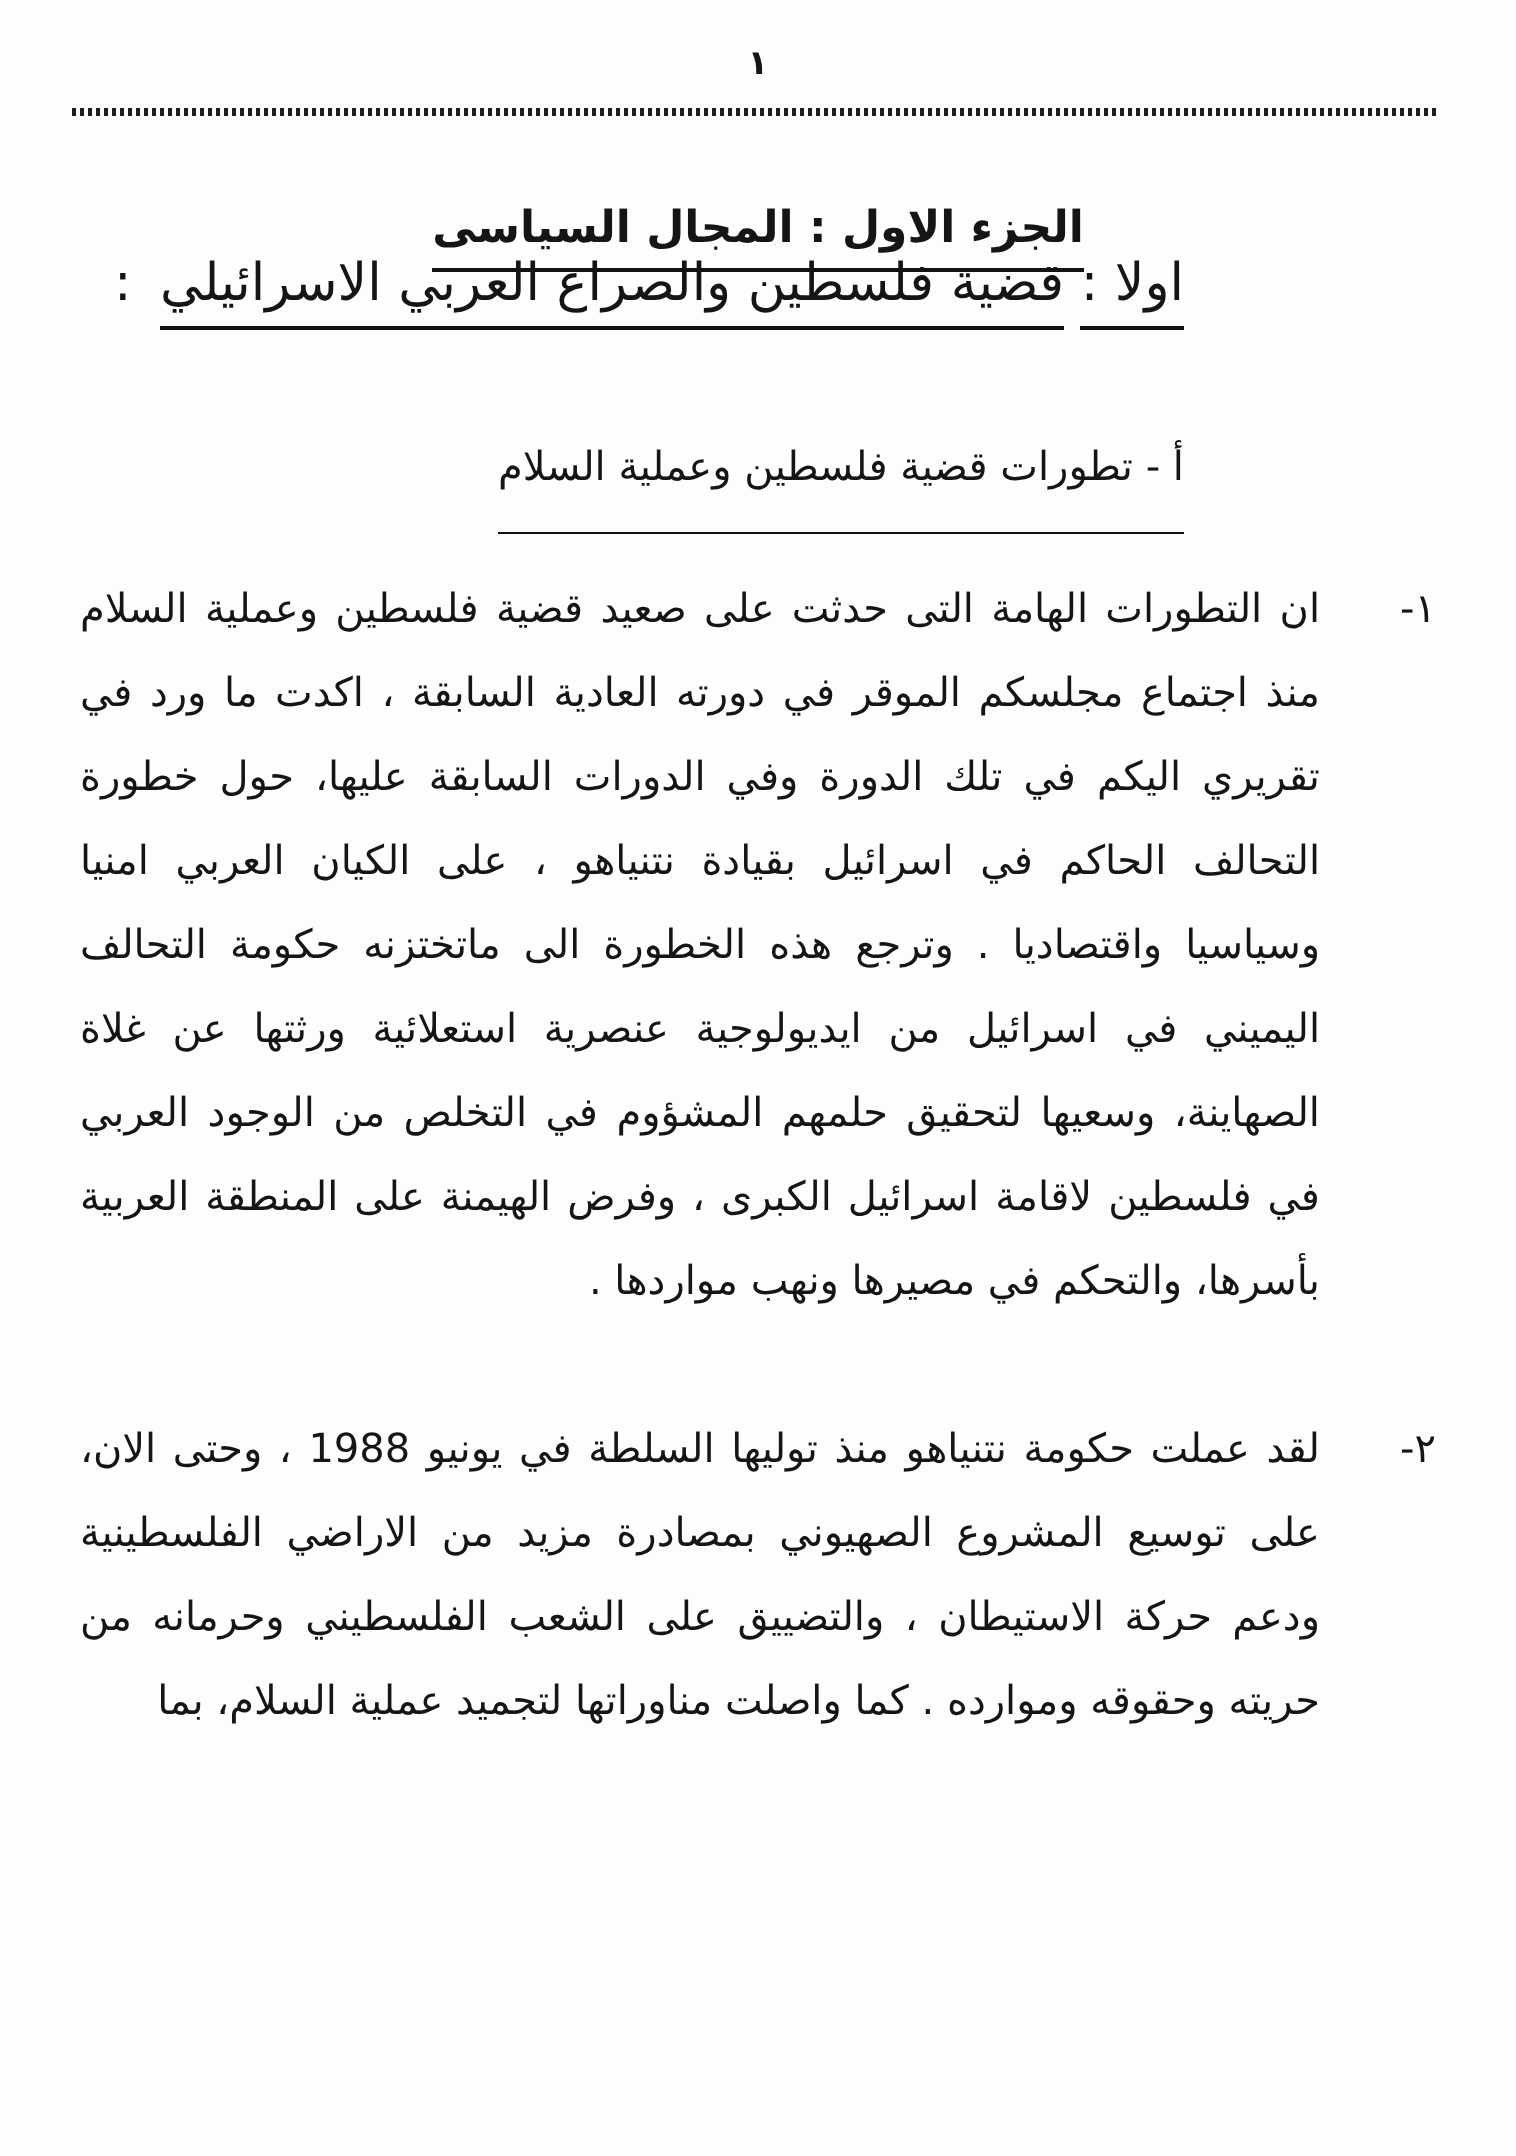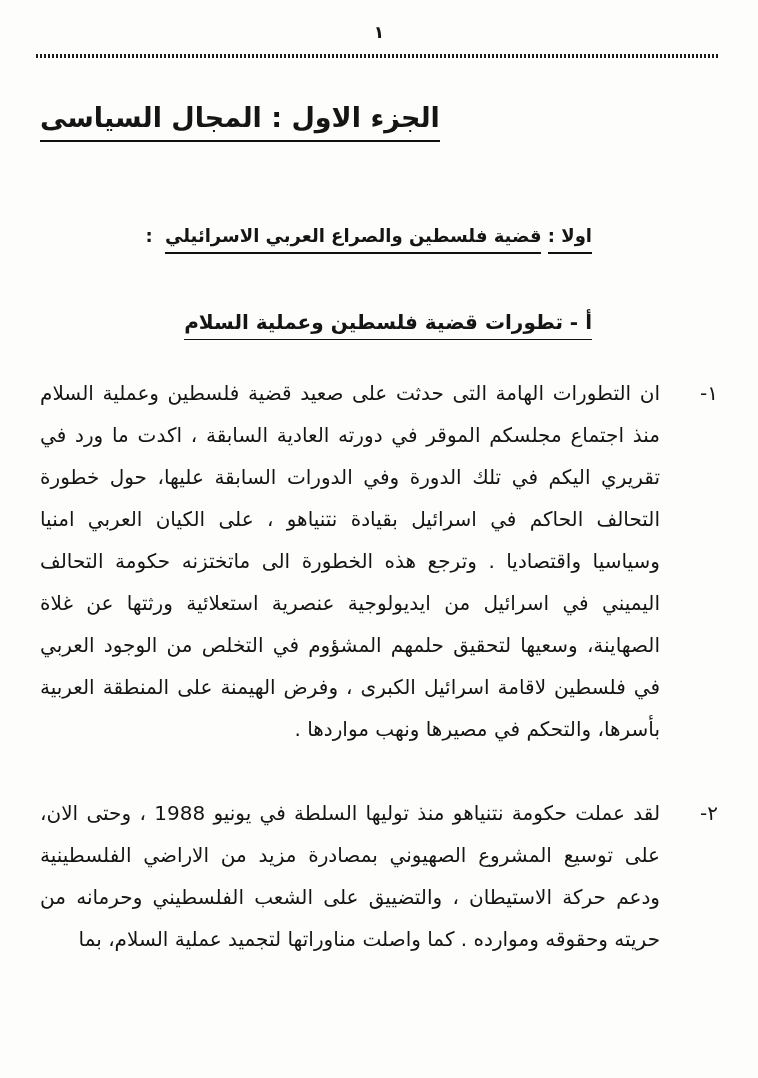--- a/index.html
+++ b/index.html
@@ -26,53 +26,51 @@
     letter-spacing: 1px;
   }
   .rule {
     margin: 12px auto 0 auto;
     width: 682px;
     height: 4px;
     background: repeating-linear-gradient(90deg, #1b1b1b 0 2px, transparent 2px 4px);
   }
   .doc-title {
     margin-top: 44px;
-    text-align: left;
-    font-size: 27px;
+    text-align: center;
+    font-size: 22px;
     font-weight: bold;
   }
   .doc-title .u {
     border-bottom: 2.5px solid #111;
     padding-bottom: 7px;
   }
   .first-section {
-    margin-top: 92px;
     margin-right: 126px;
     text-align: right;
-    font-size: 18px;
-    font-weight: bold;
+    font-size: 26px;
+    font-weight: normal;
   }
   .first-section .u {
     border-bottom: 2px solid #111;
     padding-bottom: 6px;
   }
   .first-section .colon {
     margin-right: 6px;
   }
   .subsection {
     margin-top: 64px;
     margin-right: 126px;
     text-align: right;
     font-size: 20px;
     font-weight: normal;
   }
   .subsection .u {
     border-bottom: 1.5px solid #111;
-    padding-bottom: 5px;
-    font-weight: bold;
+    padding-bottom: 21px;
   }
   .para {
     display: flex;
     flex-direction: row;
     font-size: 20px;
     line-height: 42px;
   }
   .para-1 { margin-top: 38px; }
   .para-2 { margin-top: 42px; }
   .para .num {

